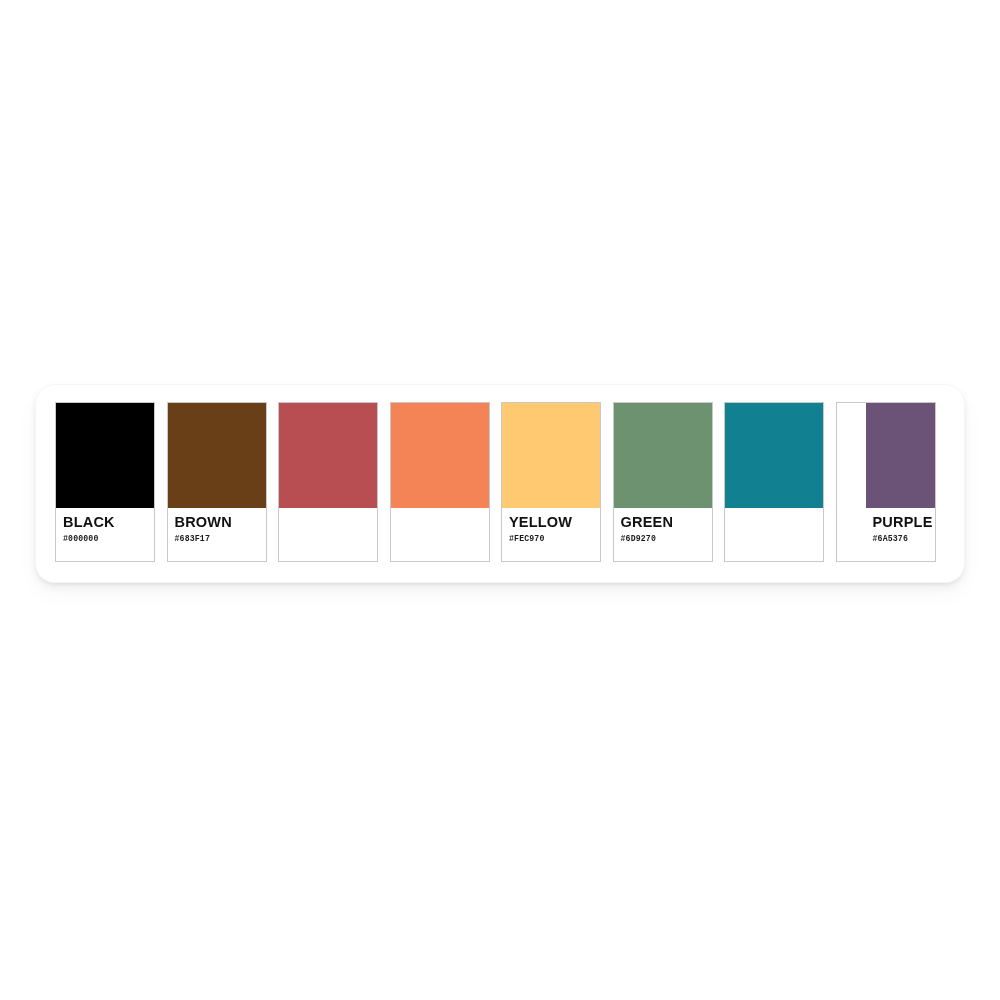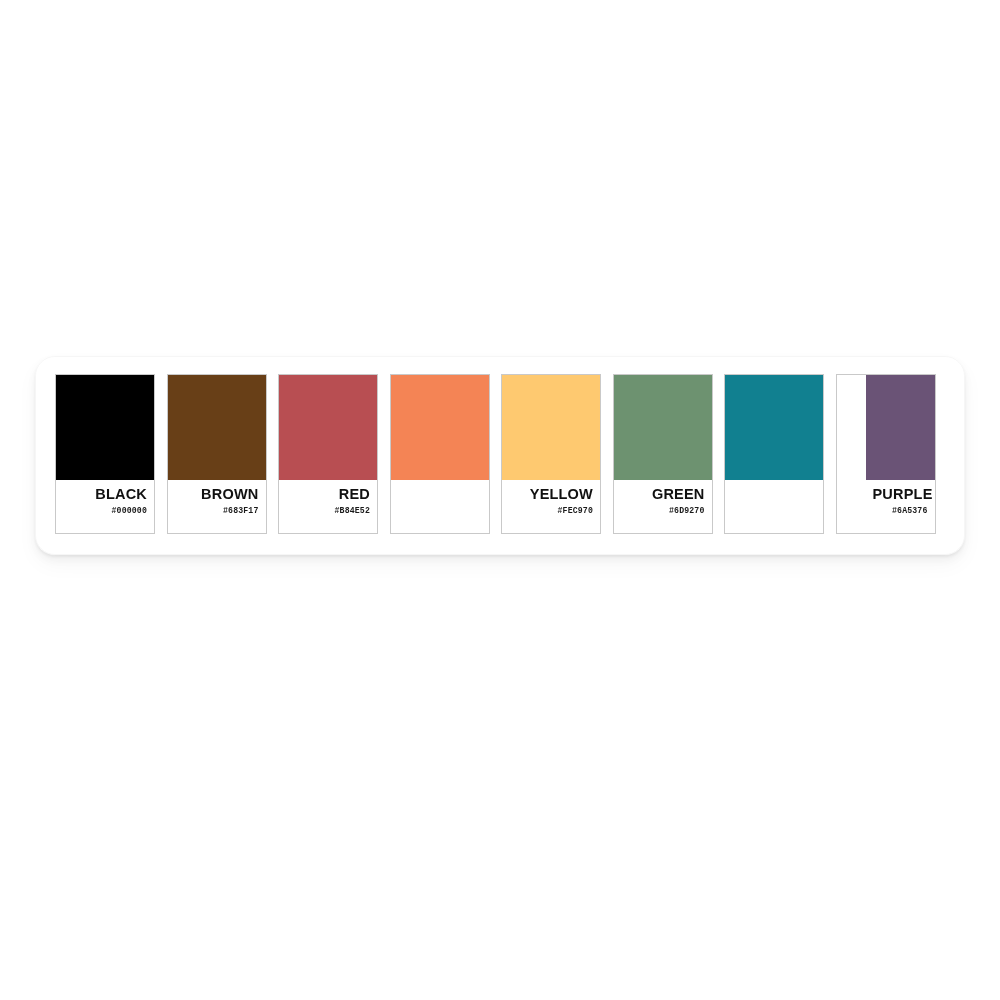--- a/index.html
+++ b/index.html
@@ -20,30 +20,29 @@
     position: relative;
     width: 1000px;
     height: 1000px;
     background: #ffffff;
   }
 
   
   #sticker {
     position: absolute;
     left: 35px;
-    top: 356px;
+    top: 384px;
     width: 930px;
     height: 199px;
     background: #ffffff;
     border-radius: 20px;
     box-shadow:
         0 2px 3px rgba(0,0,0,0.055),
         0 5px 10px rgba(0,0,0,0.045),
         0 10px 22px rgba(0,0,0,0.035);
-    text-align: right;
   }
   
   #sticker-outline {
     position: absolute;
     left: 0;
     top: 0;
     right: 0;
     bottom: 0;
     border-radius: 20px;
     border: 1px solid rgba(0,0,0,0.035);
@@ -128,24 +127,20 @@
         </div>
         <div class="swatch-card" style="border-color: rgb(201, 201, 201);">
           <div class="swatch-color" style="background-color: rgb(104, 63, 23);"></div>
           <div class="swatch-info">
             <div class="swatch-name">BROWN</div>
             <div class="swatch-hex">#683F17</div>
           </div>
         </div>
         <div class="swatch-card" style="border-color: rgb(201, 201, 201);">
           <div class="swatch-color" style="background-color: rgb(184, 78, 82);"></div>
-          <div class="swatch-info">
-            <div class="swatch-name">RED</div>
-            <div class="swatch-hex">#B84E52</div>
-          </div>
         </div>
         <div class="swatch-card" style="border-color: rgb(201, 201, 201);">
           <div class="swatch-color" style="background-color: rgb(244, 132, 85);"></div>
         </div>
         <div class="swatch-card" style="border-color: rgb(201, 201, 201);">
           <div class="swatch-color" style="background-color: rgb(254, 201, 112);"></div>
           <div class="swatch-info">
             <div class="swatch-name">YELLOW</div>
             <div class="swatch-hex">#FEC970</div>
           </div>

